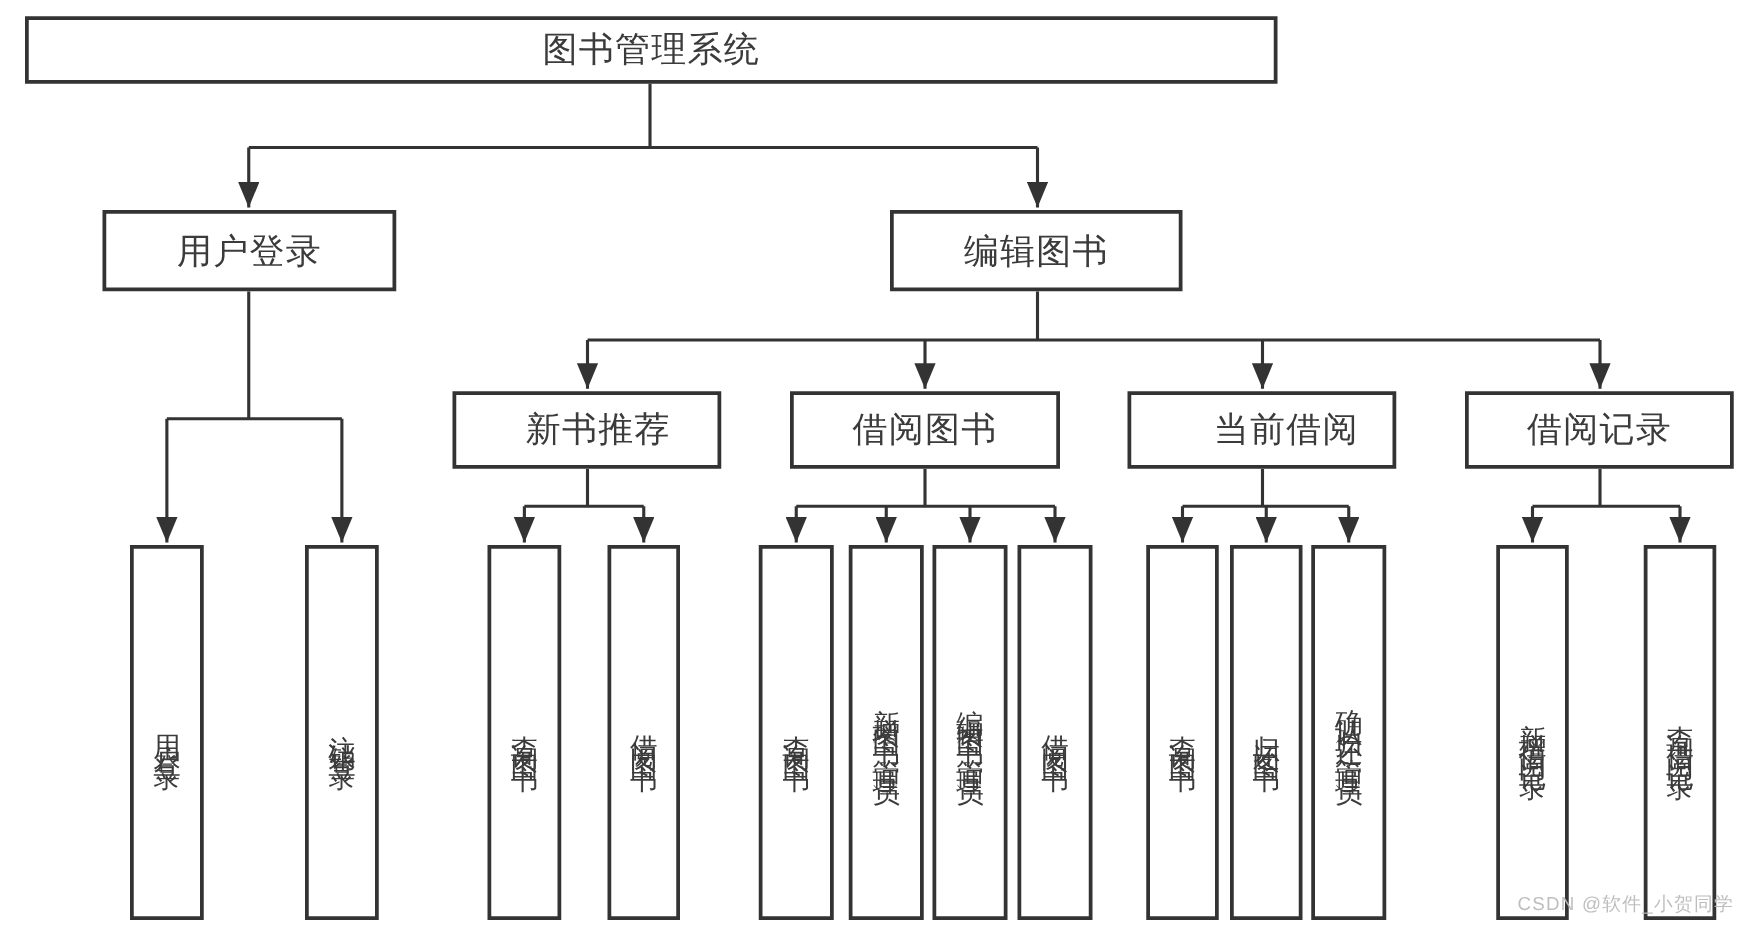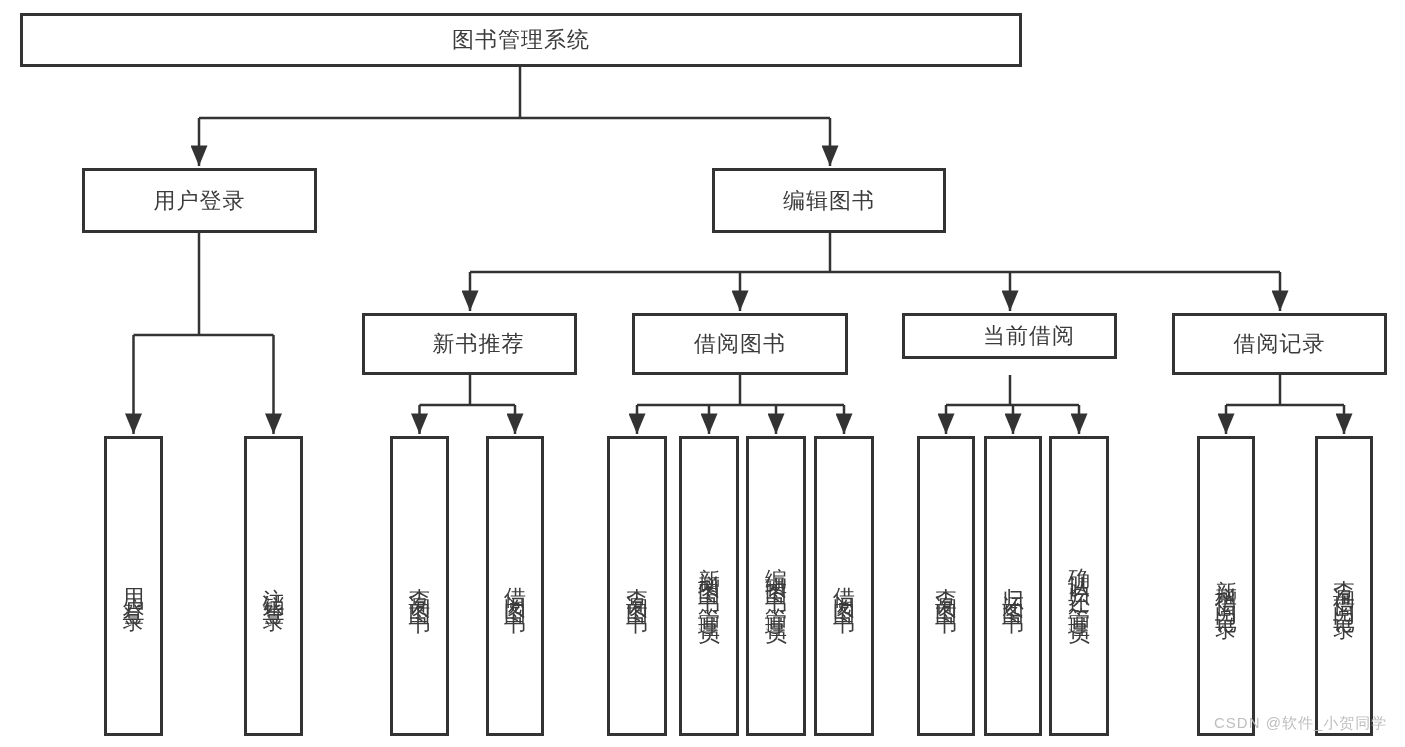--- a/index.html
+++ b/index.html
@@ -19,21 +19,21 @@
     height: 747px;
   }
   .node {
     position: absolute;
     border: 3px solid #333333;
     background: #ffffff;
     display: flex;
     align-items: center;
     justify-content: center;
     color: #3b3b3b;
-    font-size: 22px;
+    font-size: 28px;
     letter-spacing: 1px;
     text-align: center;
     z-index: 2;
   }
   .leaf {
     font-size: 22px;
     letter-spacing: 8px;
     writing-mode: vertical-rl;
     text-orientation: mixed;
     line-height: 1;
@@ -121,21 +121,21 @@
     </g>
   </svg>
 
   <div class="node" style="left:20px; top:13px; width:1002px; height:54px;">图书管理系统</div>
 
   <div class="node" style="left:82px; top:168px; width:235px; height:65px;">用户登录</div>
   <div class="node" style="left:712px; top:168px; width:234px; height:65px;">编辑图书</div>
 
   <div class="node" style="left:362px; top:313px; width:215px; height:62px;padding-left:18px;">新书推荐</div>
   <div class="node" style="left:632px; top:313px; width:216px; height:62px;">借阅图书</div>
-  <div class="node" style="left:902px; top:313px; width:215px; height:46px;padding-left:39px;">当前借阅</div>
+  <div class="node" style="left:902px; top:313px; width:215px; height:62px;padding-left:39px;">当前借阅</div>
   <div class="node" style="left:1172px; top:313px; width:215px; height:62px;">借阅记录</div>
 
   <div class="node leaf" style="left:104px; top:436px; width:59px; height:300px;">用户登录</div>
   <div class="node leaf" style="left:244px; top:436px; width:59px; height:300px;">注销登录</div>
 
   <div class="node leaf" style="left:390px; top:436px; width:59px; height:300px;">查询图书</div>
   <div class="node leaf" style="left:486px; top:436px; width:58px; height:300px;">借阅图书</div>
 
   <div class="node leaf" style="left:607px; top:436px; width:60px; height:300px;">查询图书</div>
   <div class="node leaf" style="left:679px; top:436px; width:60px; height:300px;">新增图书（管理员）</div>

